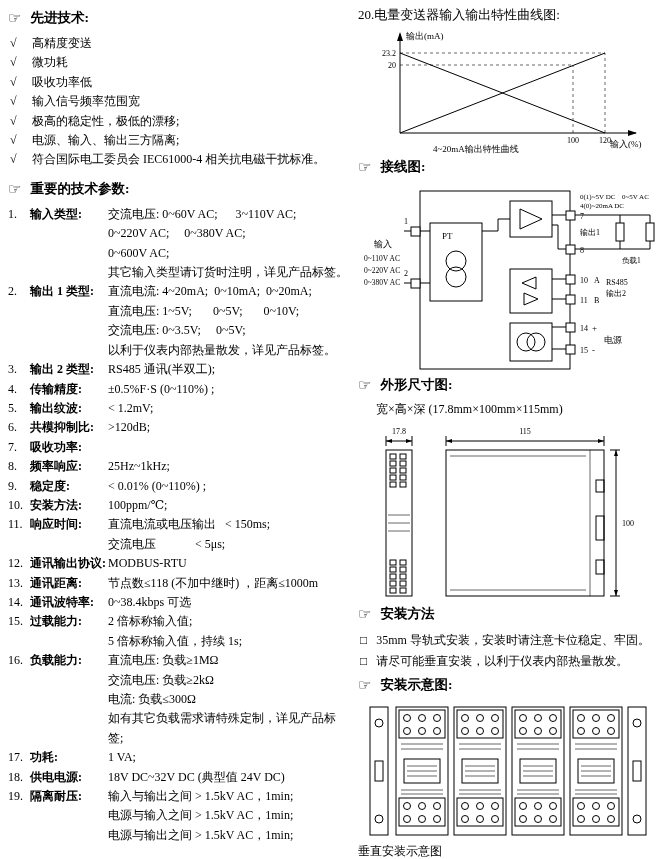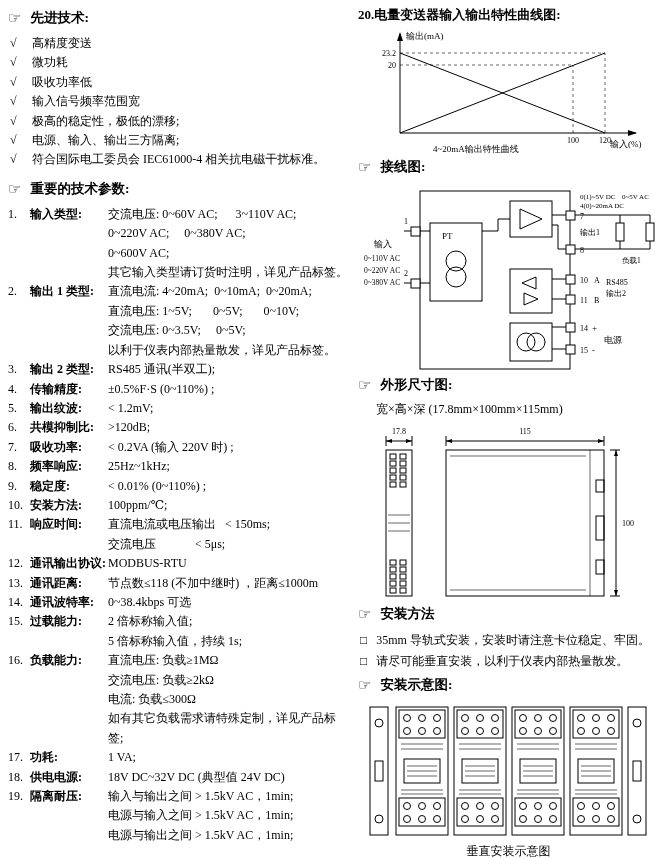--- a/index.html
+++ b/index.html
@@ -16,27 +16,27 @@
   .feat { display:flex; gap:10px; line-height:19.4px; }
   .chk { width:12px; flex:none; }
 
   .params { margin-top:2px; }
   .param { display:flex; line-height:19.4px; }
   .pno { width:22px; flex:none; }
   .plabel { flex:none; min-width:78px; font-weight:bold; }
   .pvals { flex:1; white-space:pre-wrap; }
   .ind2 { }
 
-  .r-title { font-weight:bold; font-size:13px; line-height:17px; margin-bottom:2px; }
+  .r-title { font-weight:normal; font-size:13px; line-height:17px; margin-bottom:2px; }
   .figure { margin:0 0 2px 0; }
   .subtitle { margin:0 0 2px 18px; }
   .bullets { margin:0 0 4px 2px; }
   .b { display:flex; gap:9px; line-height:21px; }
   .bsq { flex:none; }
-  .caption { text-align:center; line-height:16px; }
+  .caption { line-height:16px; }
 
   svg { display:block; }
   svg *:not(text) { stroke:#000; fill:none; stroke-width:1; }
   svg text { stroke:none; fill:#000; font-family:inherit; }
   svg .dash { stroke-dasharray:3 3; }
   svg .fillb { fill:#000; stroke:none; }
   svg .fillw { fill:#fff; stroke:#000; }
   svg .thin { stroke-width:0.6; }
 </style>
 </head>
@@ -121,21 +121,20 @@
 
       <div class="param">
           <span class="pno">6.</span>
           <span class="plabel">共模抑制比:</span>
           <div class="pvals"><div>&gt;120dB;</div></div>
         </div>
 
       <div class="param">
           <span class="pno">7.</span>
           <span class="plabel">吸收功率:</span>
-          <div class="pvals"><div>&lt; 0.2VA (输入 220V 时) ;</div></div>
         </div>
 
       <div class="param">
           <span class="pno">8.</span>
           <span class="plabel">频率响应:</span>
           <div class="pvals"><div>25Hz~1kHz;</div></div>
         </div>
 
       <div class="param">
           <span class="pno">9.</span>

